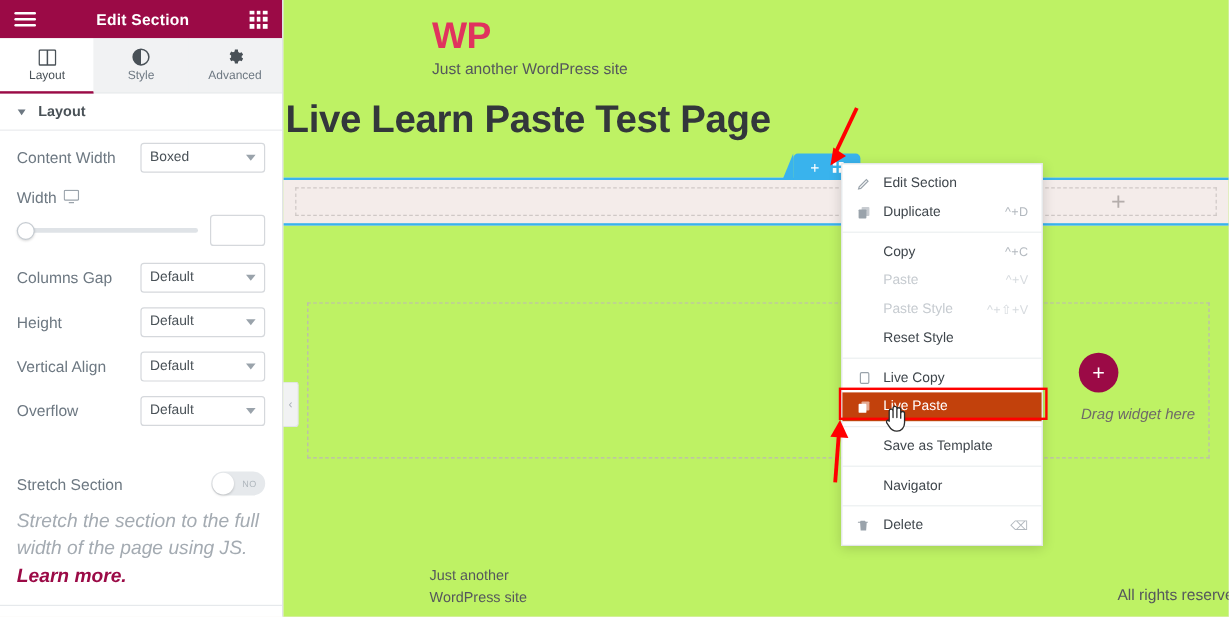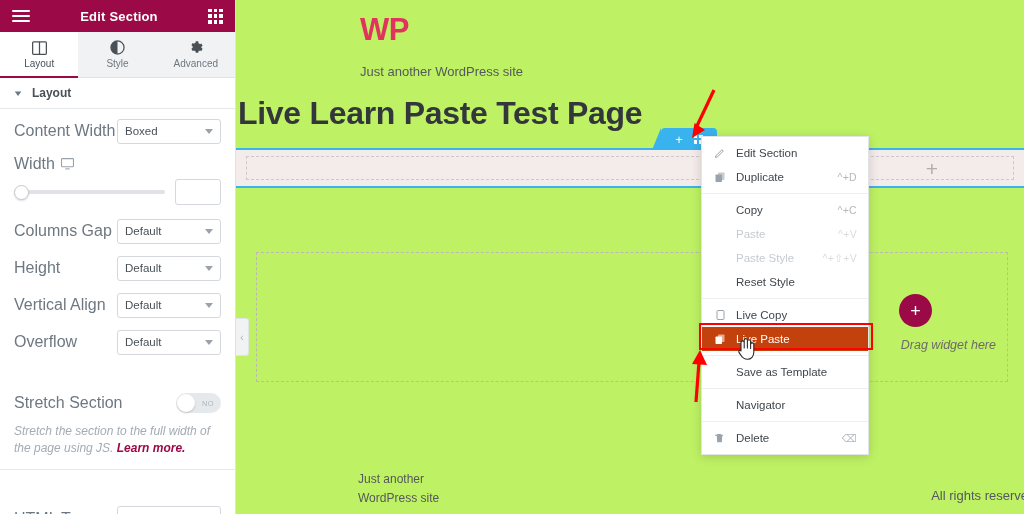--- a/index.html
+++ b/index.html
@@ -48,21 +48,21 @@
 
   .section-head {
     height:31px; display:flex; align-items:center; gap:10px;
     padding:0 14px; border-bottom:1px solid #e6e9ec; background:#ffffff;
   }
   .caret { font-size:8px; color:#6d7882; transform:scaleX(1.4); }
   .section-head-label { font-size:12px; font-weight:bold; color:#495157; }
 
   .ctl-area { padding: 9px 14px 0 14px; background:#fff; }
   .row { display:flex; align-items:center; justify-content:space-between; margin-bottom:11px; height:26px; }
-  .row-label { font-size:16px; color:#6d7882; display:flex; align-items:center; gap:6px; }
+  .row-label { font-size:13px; color:#6d7882; display:flex; align-items:center; gap:6px; }
   .select {
     width:104px; height:25px; border:1px solid #d5d8dc; border-radius:3px;
     background:#ffffff; font-size:11.5px; color:#495157;
     display:flex; align-items:center; padding:0 7px; position:relative; cursor:pointer;
   }
   .select .sel-caret {
     position:absolute; right:7px; top:50%; margin-top:-2px;
     width:0;height:0;border-left:4px solid transparent;border-right:4px solid transparent;border-top:5px solid #9aa3ab;
   }
   .slider-row { display:flex; align-items:center; gap:10px; margin-bottom:13px; }
@@ -79,21 +79,21 @@
     width:45px;height:20px;border-radius:10px;background:#e6e9ec;
     display:flex; align-items:center; position:relative; cursor:pointer;
   }
   .toggle .knob {
     width:18px;height:18px;border-radius:50%;background:#fff;
     margin-left:1px; box-shadow:0 1px 2px rgba(0,0,0,.18);
   }
   .toggle .no { position:absolute; right:7px; font-size:7.5px; color:#b0b7bd; letter-spacing:.4px; }
 
   .help {
-    font-size:12px; line-height:1.45; color:#a4abb2; font-style:italic;
+    font-size:16px; line-height:1.45; color:#a4abb2; font-style:italic;
     padding:0 14px 11px 14px; background:#fff;
   }
   .help a { color:#9b0a46; font-weight:bold; font-style:italic; text-decoration:none; }
   .divider { height:1px; background:#e6e9ec; }
   .gap-band { height:11px; background:#eef0f2; }
   .struct-head { height:30px; display:flex; align-items:center; gap:11px; padding:0 14px; background:#fff; }
   .caret-r { font-size:8px; color:#6d7882; }
 
   .collapse-handle {
     position:absolute; left:236px; top:318px; width:13px; height:38px;
@@ -105,21 +105,21 @@
   
   #canvas {
     position:absolute; left:236px; top:0; width:788px; height:514px;
     background:#bef264; overflow:hidden;
   }
   .site-head { padding-top:14px; text-align:left; }
   .wp-logo {
     font-size:31px; font-weight:bold; color:#e0335e; letter-spacing:-.5px;
     margin-left:124px; line-height:1.05;
   }
-  .wp-tag { font-size:13px; color:#55585c; margin-left:124px; margin-top:17px; }
+  .wp-tag { font-size:13px; color:#55585c; margin-left:124px; margin-top:3px; }
   .page-title {
     font-size:32px; font-weight:bold; color:#33373b;
     margin-left:2px; margin-top:16px; letter-spacing:-.3px;
   }
 
   .el-section {
     position:absolute; left:0px; top:148px; width:788px; height:40px;
     border-top:2px solid #39b3ed; border-bottom:2px solid #39b3ed;
     background:#f4ecea;
   }

